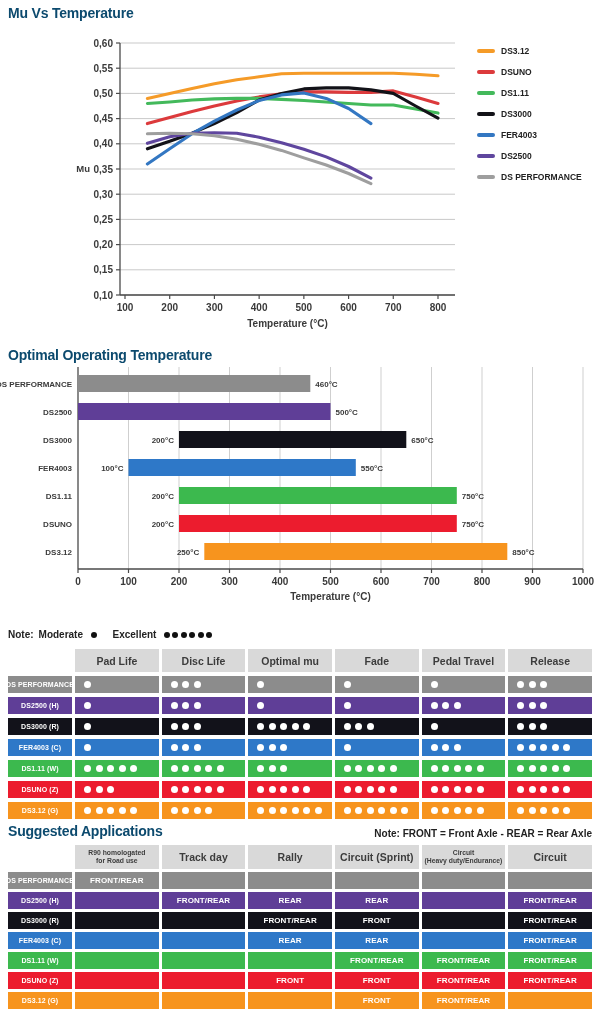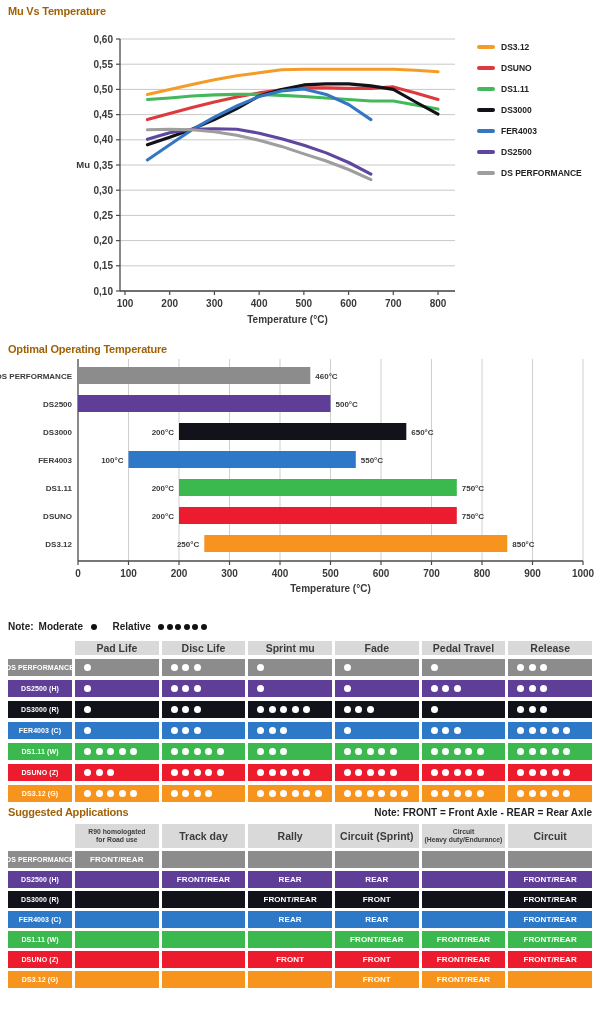--- a/index.html
+++ b/index.html
@@ -1,18 +1,18 @@
 <!DOCTYPE html>
 <html><head>
 <meta charset="utf-8">
 <style>
   html,body{margin:0;padding:0;background:#ffffff;}
   body{width:600px;height:1017px;overflow:hidden;position:relative;
        font-family:"Liberation Sans", sans-serif;color:#1a1a1a;}
-  h2.sec-title{margin:0;font-size:11px;font-weight:bold;letter-spacing:-0.2px;color:#a16207;}
+  h2.sec-title{margin:0;font-size:14px;font-weight:bold;letter-spacing:-0.2px;color:#0c4a6e;}
 
   
   #t1{margin:5px 0 0 8px;}
   #line-wrap{position:relative;height:300px;margin-top:10px;}
   #line-chart-svg{position:absolute;left:0;top:0;}
   #legend{position:absolute;left:477px;top:14px;display:flex;flex-direction:column;gap:9px;}
   .lg-item{display:flex;align-items:center;gap:6px;height:12px;}
   .lg-swatch{width:18px;height:3.5px;border-radius:2px;flex:0 0 auto;}
   .lg-label{font-size:8.5px;font-weight:bold;color:#222;white-space:nowrap;}
 
@@ -23,21 +23,21 @@
   
   .sec-head{display:flex;justify-content:space-between;align-items:flex-end;margin:24px 8px 0 8px;}
   .note{font-size:10px;font-weight:bold;color:#222;display:flex;align-items:flex-end;gap:5px;white-space:nowrap;}
   .note .gap{width:6px;}
   .note-dot{width:6px;height:6px;border-radius:50%;background:#111;display:inline-block;margin-left:2.5px;}
   .grid{display:grid;margin:9px 8px 0 8px;grid-template-columns:64px repeat(6,1fr);}
   #perf-grid{gap:4px 3px;}
   #apps-grid{gap:3px 3px;margin-top:6px;}
   .hcell{background:#d9d9d9;color:#3c3c3c;font-weight:bold;font-size:10.5px;
          display:flex;flex-direction:column;align-items:center;justify-content:center;text-align:center;}
-  #perf-grid .hcell{height:14px;}
+  #perf-grid .hcell{height:23px;}
   #apps-grid .hcell{height:24px;}
   .hcell.two-line{font-size:6.8px;line-height:1.25;}
   .corner{background:transparent;}
   .rlabel{color:#fff;font-weight:bold;font-size:7px;letter-spacing:0.1px;
           display:flex;align-items:center;justify-content:center;white-space:nowrap;}
   .dcell{display:flex;align-items:center;padding-left:9px;gap:4.5px;}
   .dot{width:7px;height:7px;border-radius:50%;background:#fff;flex:0 0 auto;}
   .acell{display:flex;align-items:center;justify-content:center;
          color:#fff;font-weight:bold;font-size:8px;letter-spacing:0.1px;}
   #perf-grid .rlabel,#perf-grid .dcell{height:17px;}
@@ -213,29 +213,29 @@
       <text x="512.25" y="187.5" text-anchor="start" font-size="8" font-weight="bold" fill="#3a3a3a">850°C</text>
     </svg>
 </div>
 
 <div class="sec-head">
   <div class="note">
     <span>Note:</span>
     <span>Moderate</span>
     <span id="mod-dots"><span class="note-dot"></span></span>
     <span class="gap"></span>
-    <span>Relative</span>
+    <span>Excellent</span>
     <span id="exc-dots"><span class="note-dot"></span><span class="note-dot"></span><span class="note-dot"></span><span class="note-dot"></span><span class="note-dot"></span><span class="note-dot"></span></span>
   </div>
 </div>
 <div class="grid" id="perf-grid">
     <div class="corner"></div>
     <div class="hcell">Pad Life</div>
     <div class="hcell">Disc Life</div>
-    <div class="hcell">Sprint mu</div>
+    <div class="hcell">Optimal mu</div>
     <div class="hcell">Fade</div>
     <div class="hcell">Pedal Travel</div>
     <div class="hcell">Release</div>
     <div class="rlabel" style="background: rgb(140, 140, 140);">DS PERFORMANCE</div>
     <div class="dcell" style="background: rgb(140, 140, 140);">
       <span class="dot"></span>
     </div>
     <div class="dcell" style="background: rgb(140, 140, 140);">
       <span class="dot"></span>
       <span class="dot"></span>

